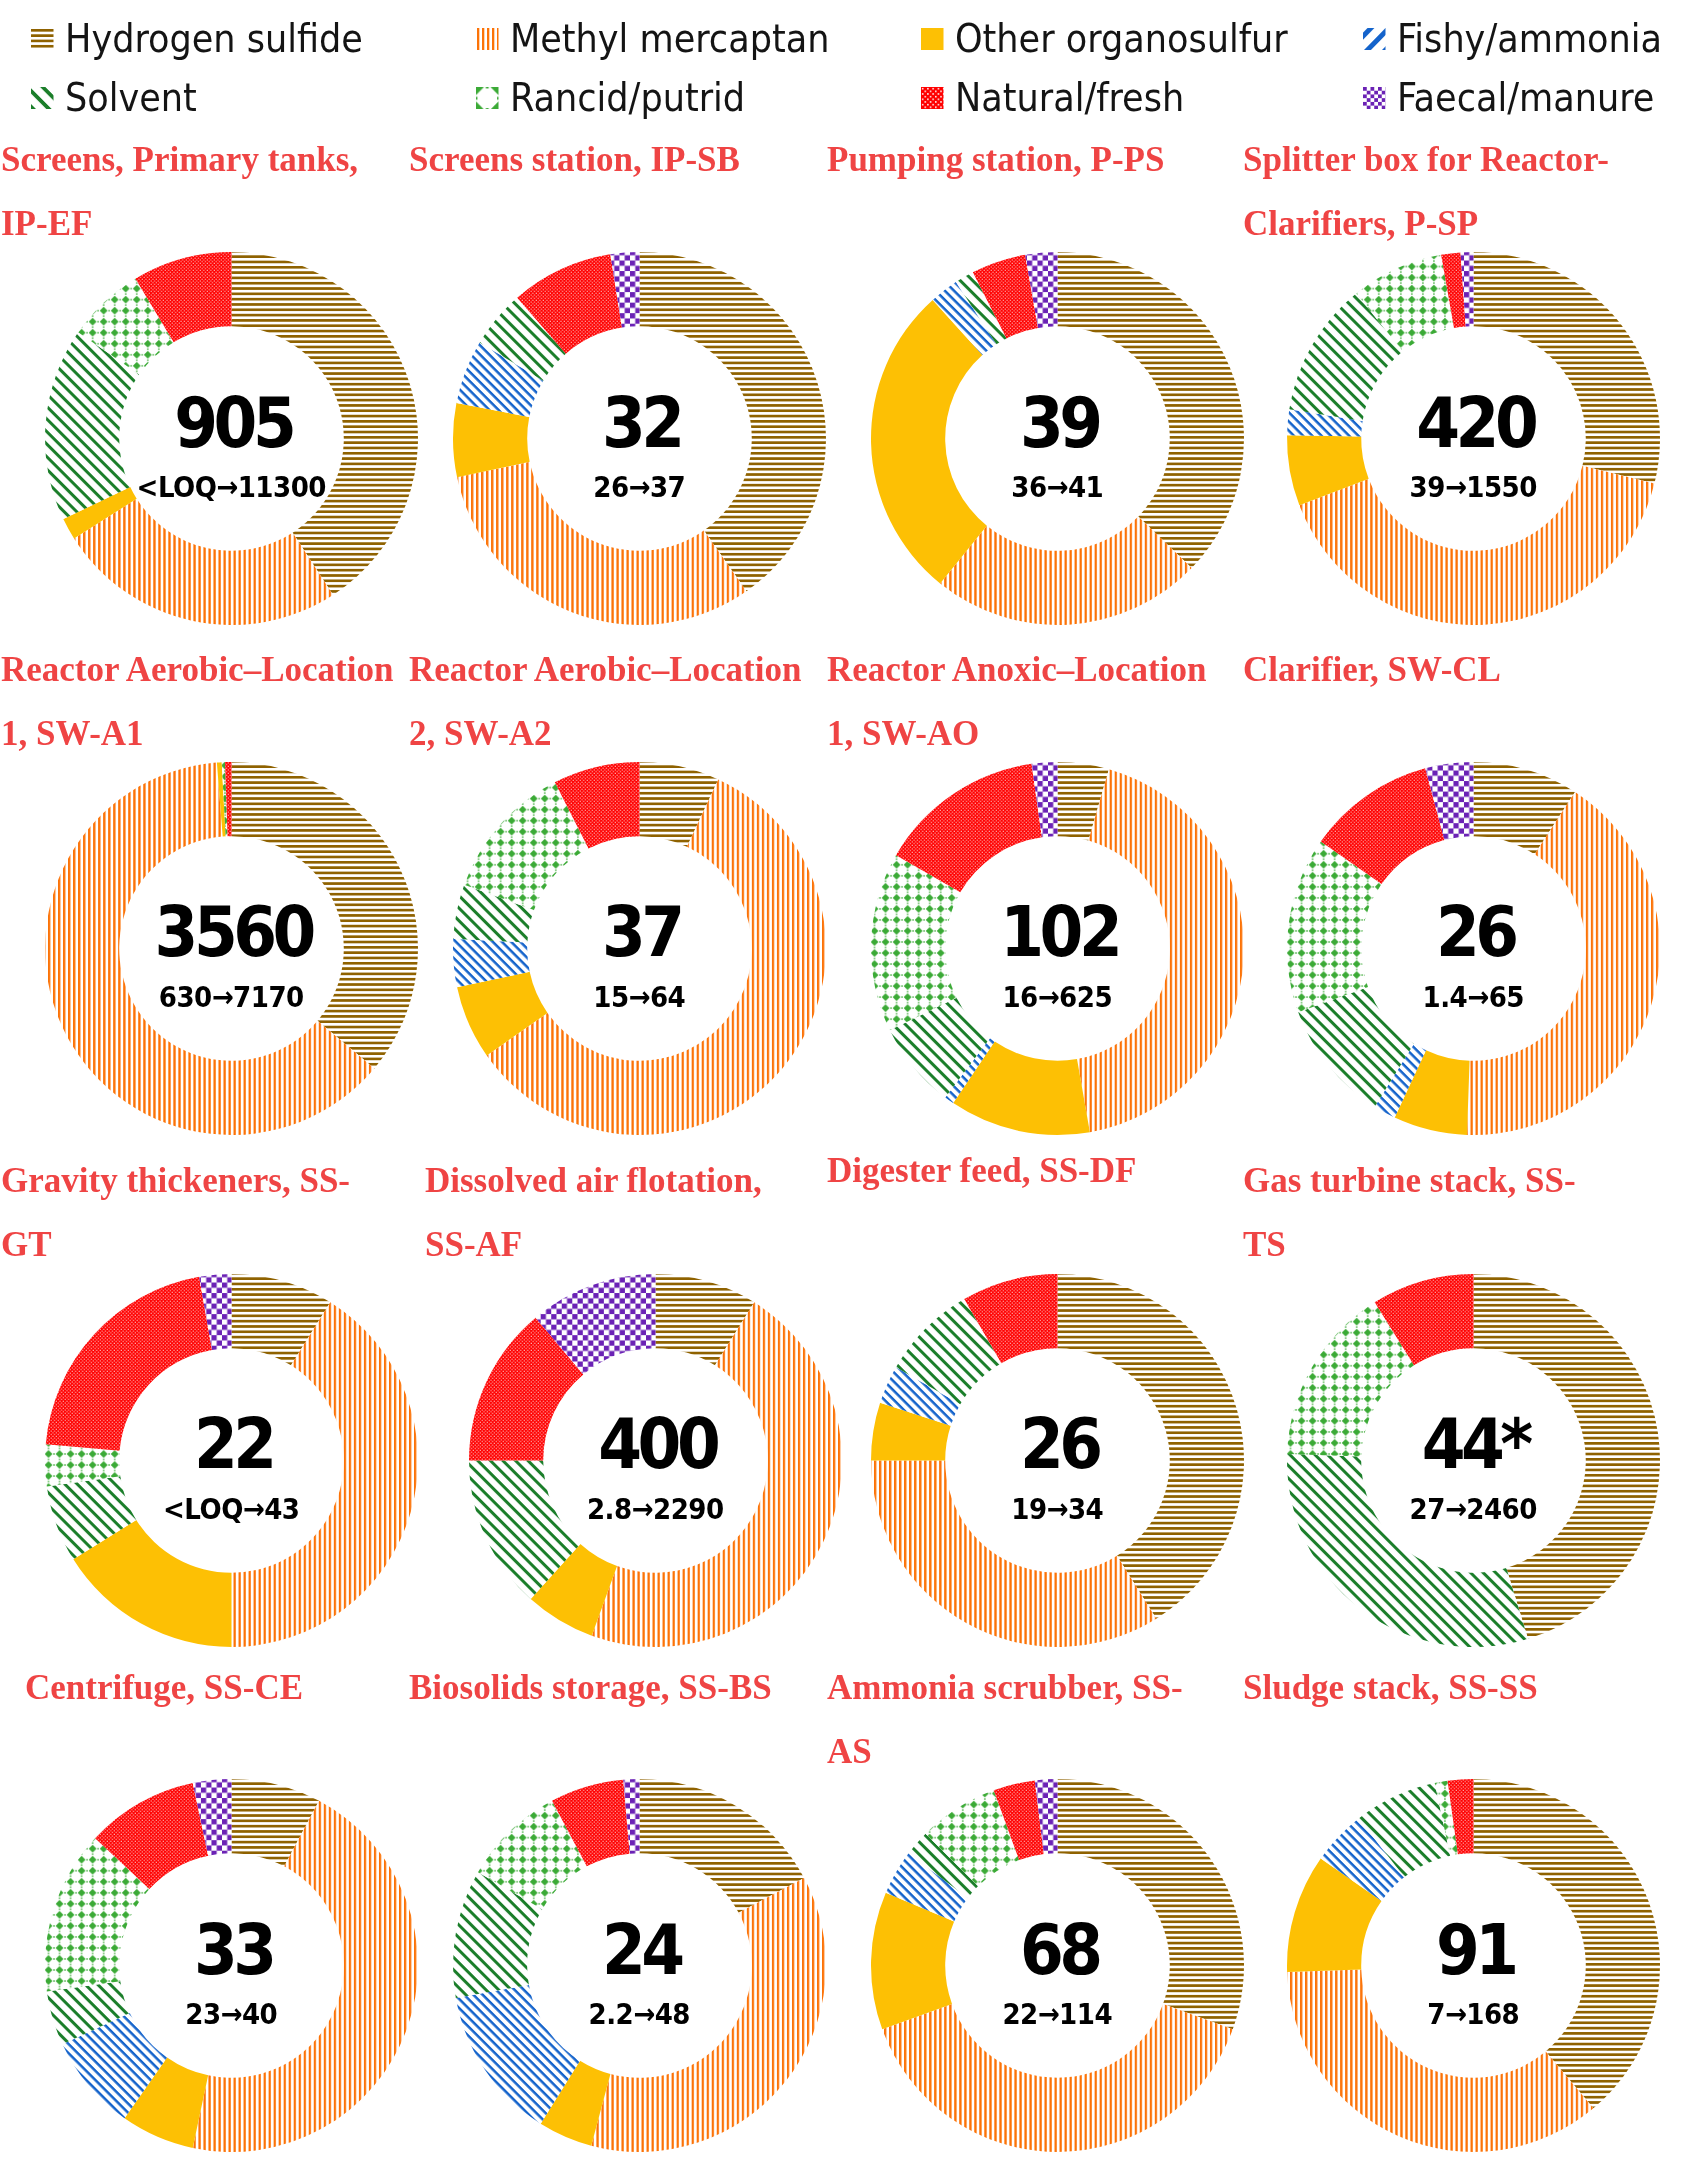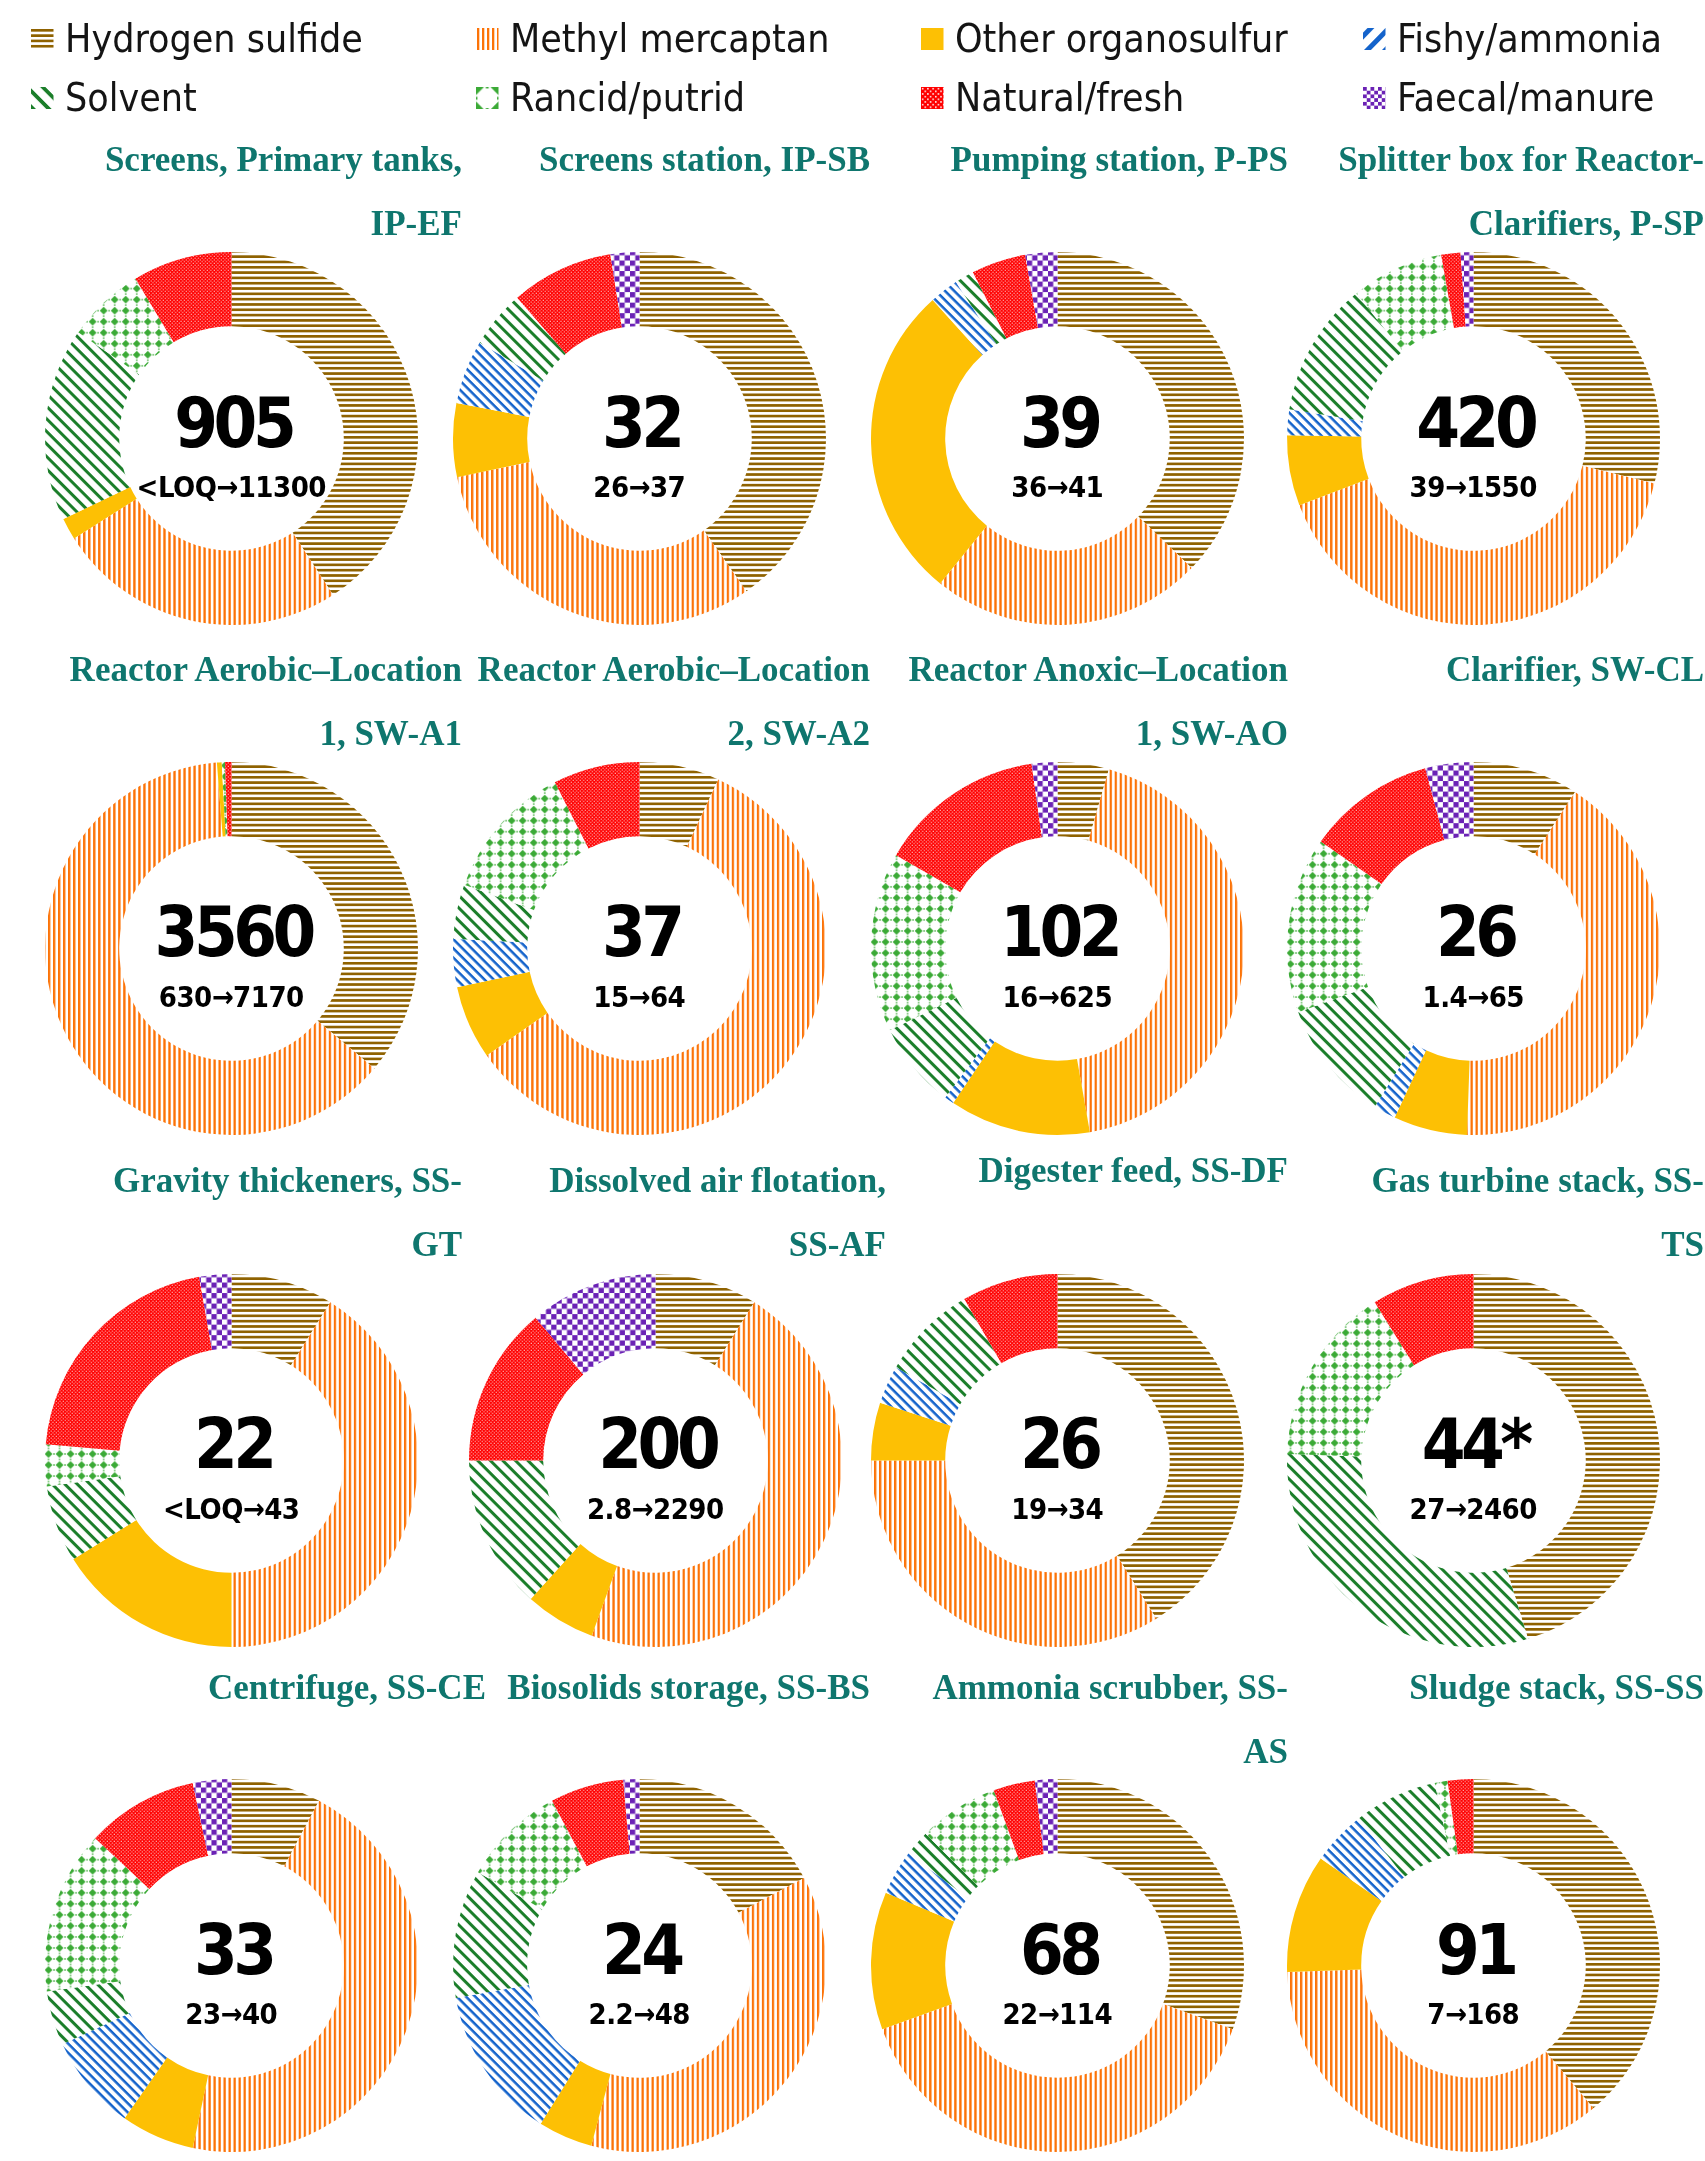--- a/index.html
+++ b/index.html
@@ -11,23 +11,23 @@
   
   #legend{position:absolute;left:0;top:0;width:1705px;height:125px;}
   .leg-item{position:absolute;display:flex;align-items:flex-start;}
   .leg-sw{width:22.5px;height:22px;flex:0 0 22.5px;}
   .leg-label{margin-left:11.5px;font-size:39px;line-height:21px;color:#141414;
              font-family:"DejaVu Sans",sans-serif;font-stretch:condensed;
              font-weight:400;white-space:nowrap;letter-spacing:0px;}
 
   
   .cell{position:absolute;}
-  .ctitle{position:absolute;left:0;width:100%;text-align:right;
+  .ctitle{position:absolute;left:0;width:100%;text-align:left;
           font-family:"Liberation Serif",serif;font-weight:700;
-          font-size:35px;line-height:64px;color:#0f766e;white-space:nowrap;}
+          font-size:35px;line-height:64px;color:#ef4444;white-space:nowrap;}
   .donut-wrap{position:absolute;}
   .cval{position:absolute;left:0;width:100%;text-align:center;
         font-family:"DejaVu Sans",sans-serif;font-stretch:condensed;font-weight:700;
         color:#000;font-size:70px;line-height:70px;letter-spacing:-4.5px;
         text-indent:4.5px;white-space:nowrap;}
   .crange{position:absolute;left:0;width:100%;text-align:center;
           font-family:"DejaVu Sans",sans-serif;font-stretch:condensed;font-weight:700;
           color:#000;font-size:29px;line-height:29px;letter-spacing:-0.5px;
           text-indent:0.5px;white-space:nowrap;}
 </style>
@@ -258,21 +258,21 @@
           <div>SS-AF</div>
         </div>
         <div class="donut-wrap" style="left: 451px; top: 1272px; width: 377px; height: 377px;"><svg width="377" height="377" viewBox="0 0 752 752">
             <path d="M 376 4 A 372 372 0 0 1 573.1299662947522 60.52610822980955 L 494.7019151882379 186.0372264609606 A 224 224 0 0 0 376 152 Z" fill="url(#pat-h2s)"></path>
             <path d="M 573.1299662947522 60.52610822980955 A 372 372 0 0 1 248.76850668285124 725.5656549323579 L 299.3874878950502 586.4911470560435 A 224 224 0 0 0 494.7019151882379 186.0372264609606 Z" fill="url(#pat-mm)"></path>
             <path d="M 248.76850668285124 725.5656549323579 A 372 372 0 0 1 127.08341443450473 652.4498750775906 L 226.11474417561575 542.4644409069363 A 224 224 0 0 0 299.3874878950502 586.4911470560435 Z" fill="url(#pat-oos)"></path>
             <path d="M 127.08341443450473 652.4498750775906 A 372 372 0 0 1 4 376.00000000000006 L 152 376 A 224 224 0 0 0 226.11474417561575 542.4644409069363 Z" fill="url(#pat-sol)"></path>
             <path d="M 4 376.00000000000006 A 372 372 0 0 1 136.8830091966073 91.0314671597402 L 232.01557543021516 204.40604474134895 A 224 224 0 0 0 152 376 Z" fill="url(#pat-nf)"></path>
             <path d="M 136.8830091966073 91.0314671597402 A 372 372 0 0 1 375.99999999999994 4 L 375.99999999999994 152 A 224 224 0 0 0 232.01557543021516 204.40604474134895 Z" fill="url(#pat-fm)"></path>
           </svg></div>
-        <div class="cval" style="top: 1409px; left: 474px; width: 330px;">200</div>
+        <div class="cval" style="top: 1409px; left: 474px; width: 330px;">400</div>
         <div class="crange" style="top: 1495px; left: 464px; width: 350px;">2.8→2290</div>
       </div>
       <div class="cell" style="left: 0px; top: 0px; width: 1705px; height: 2161px;">
         <div class="ctitle" style="top: 1139px; left: 827px; width: 461px;">
           <div>Digester feed, SS-DF</div>
         </div>
         <div class="donut-wrap" style="left: 869px; top: 1272px; width: 377px; height: 377px;"><svg width="377" height="377" viewBox="0 0 752 752">
             <path d="M 376 4 A 372 372 0 0 1 573.1299662947522 691.4738917701904 L 494.7019151882379 565.9627735390394 A 224 224 0 0 0 376 152 Z" fill="url(#pat-h2s)"></path>
             <path d="M 573.1299662947522 691.4738917701904 A 372 372 0 0 1 4 376.00000000000006 L 152 376 A 224 224 0 0 0 494.7019151882379 565.9627735390394 Z" fill="url(#pat-mm)"></path>
             <path d="M 4 376.00000000000006 A 372 372 0 0 1 22.206975938202845 261.0456780925196 L 162.96334034988558 306.7801932600118 A 224 224 0 0 0 152 376 Z" fill="url(#pat-oos)"></path>

